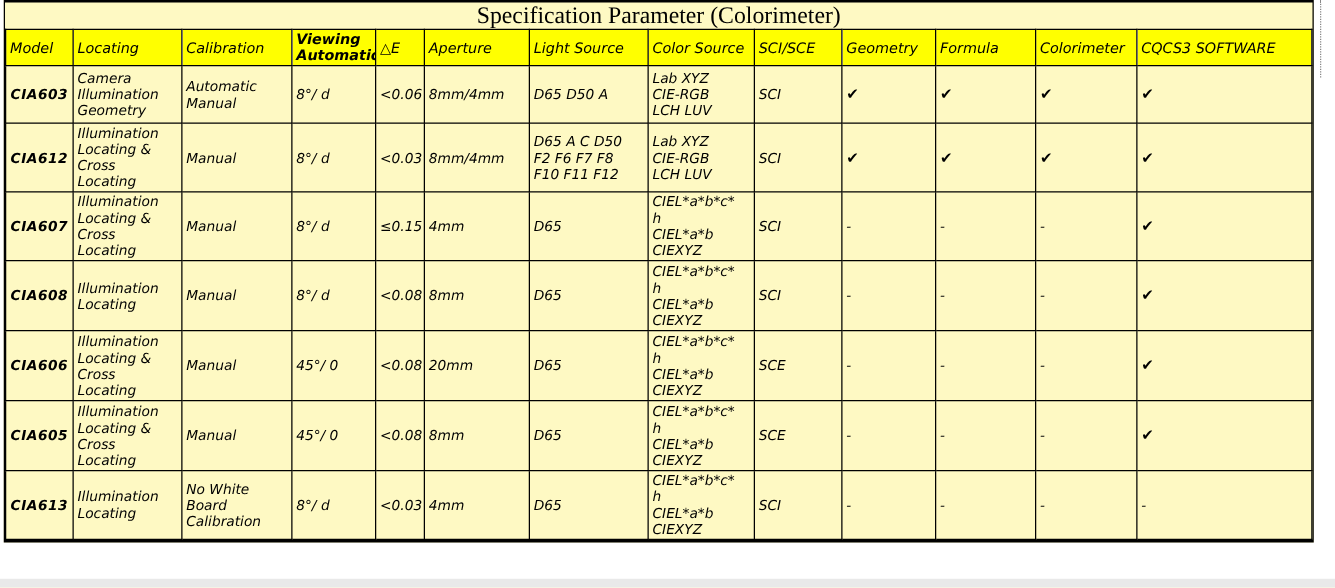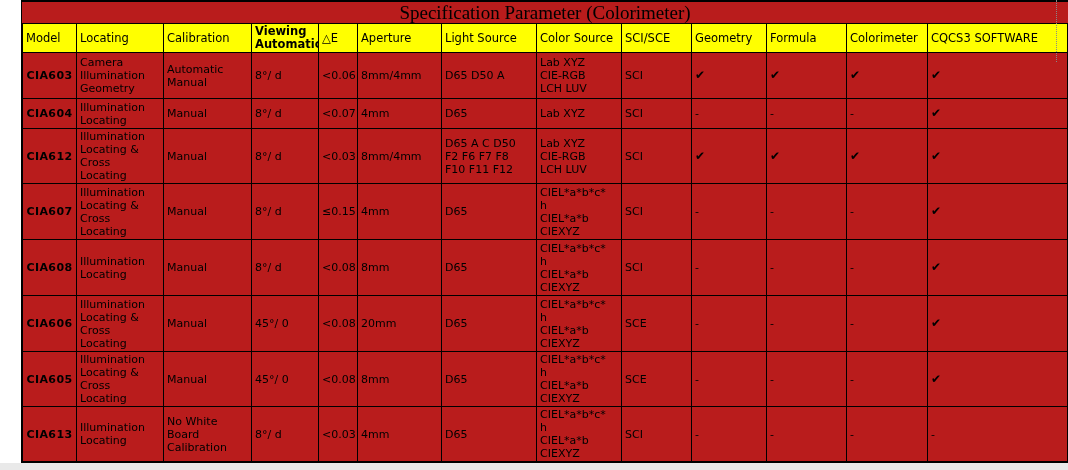--- a/index.html
+++ b/index.html
@@ -2,31 +2,31 @@
 <html><head>
 <meta charset="utf-8">
 <style>
   html,body{margin:0;padding:0;}
   body{
     width:1068px;height:470px;background:#ffffff;position:relative;
     font-family:"DejaVu Sans","Liberation Sans",sans-serif;color:#000;
     overflow:hidden;
   }
   .table-outer{
-    position:absolute;left:21px;top:0;
+    position:absolute;left:3px;top:0;
     display:inline-block;
     border:2px solid #000;border-left-width:1px;border-right-width:1px;
-    background:#b91c1c;
+    background:#fef9c3;
   }
   .title{
     height:21px;line-height:21px;text-align:center;
     font-family:"Liberation Serif","DejaVu Serif",serif;
     font-size:19px;color:#000;
   }
-  table{border-collapse:collapse;table-layout:fixed;width:1045px;}
+  table{border-collapse:collapse;table-layout:fixed;width:1045px;font-style:italic;}
   col.c0{width:54px}  col.c1{width:87px}  col.c2{width:88px}
   col.c3{width:67px}  col.c4{width:39px}  col.c5{width:84px}
   col.c6{width:95px}  col.c7{width:85px}  col.c8{width:70px}
   col.c9{width:75px}  col.c10{width:80px} col.c11{width:81px}
   col.c12{width:140px}
   th,td{
     border:1px solid #000;
     padding:1px 3px;
     font-size:11px;line-height:13px;
     vertical-align:middle;text-align:left;
@@ -111,36 +111,20 @@
           <td>Lab XYZ
 CIE-RGB
 LCH LUV</td>
           <td>SCI</td>
           <td class="check">✔</td>
           <td class="check">✔</td>
           <td class="check">✔</td>
           <td class="check">✔</td>
         </tr>
         <tr>
-          <td class="model">CIA604</td>
-          <td>Illumination
-Locating</td>
-          <td>Manual</td>
-          <td>8°/ d</td>
-          <td>&lt;0.07</td>
-          <td>4mm</td>
-          <td>D65</td>
-          <td>Lab XYZ</td>
-          <td>SCI</td>
-          <td>-</td>
-          <td>-</td>
-          <td>-</td>
-          <td class="check">✔</td>
-        </tr>
-        <tr>
           <td class="model">CIA612</td>
           <td>Illumination
 Locating &amp;
 Cross
 Locating</td>
           <td>Manual</td>
           <td>8°/ d</td>
           <td>&lt;0.03</td>
           <td>8mm/4mm</td>
           <td>D65 A C D50

